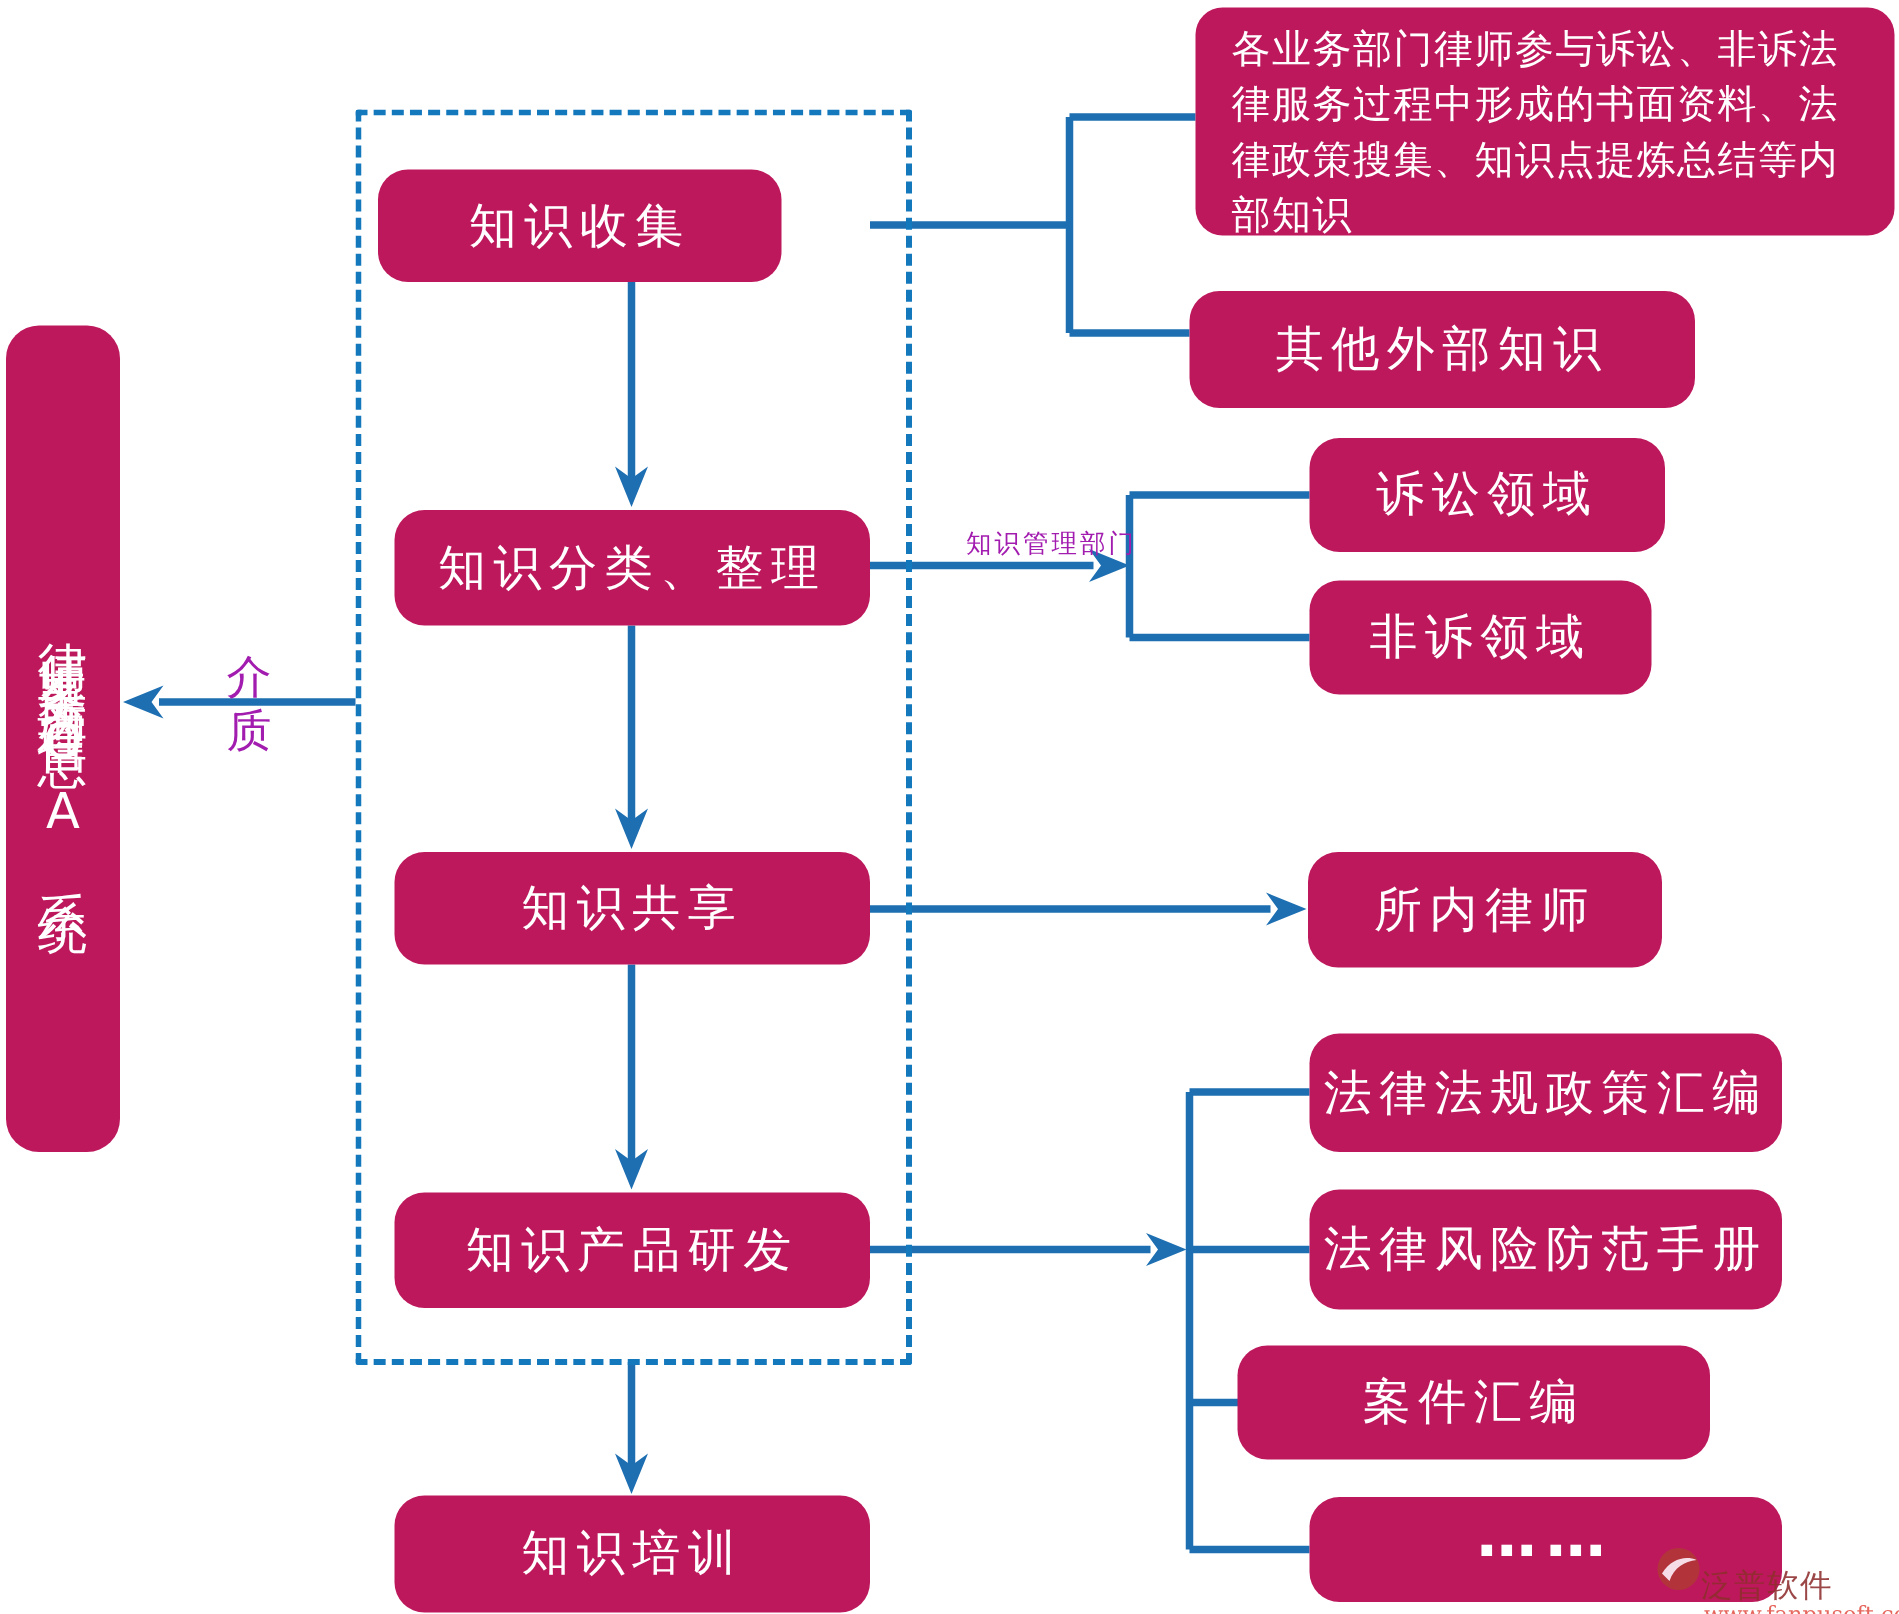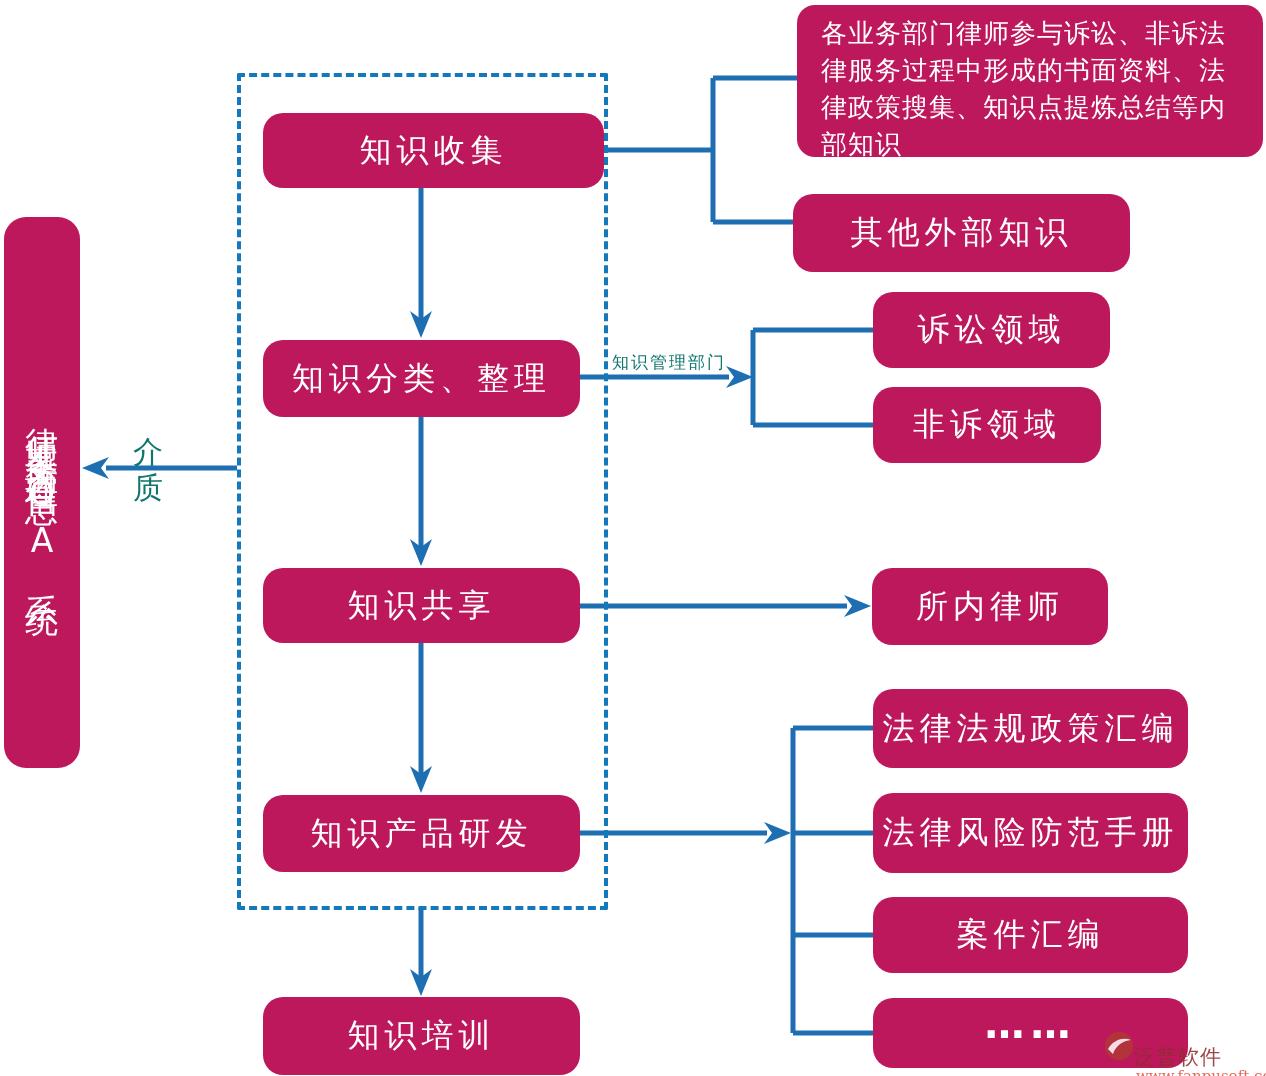--- a/index.html
+++ b/index.html
@@ -57,23 +57,23 @@
     position: absolute;
     left: 237px; top: 73px;
     width: 371px; height: 837px;
     border: 4px dashed #1478bd;
     border-radius: 2px;
     box-sizing: border-box;
     z-index: 1;
   }
   .float-label {
     position: absolute;
-    color: #0f766e;
+    color: #a21caf;
     z-index: 3;
-    text-align: left;
+    text-align: right;
   }
   .branch-label {
     left: 612px; top: 351px;
     width: 146px;
     font-size: 17px;
     letter-spacing: 2px;
     white-space: nowrap;
   }
   .medium-label {
     left: 133px; top: 434px;
@@ -181,21 +181,21 @@
 
   <div class="node" style="left:4px; top:217px; width:76px; height:551px; border-radius:22px;">
     <span class="vert-label">律师事务所管理信息OA系统</span>
   </div>
 
   <div class="float-label medium-label">
     <div>介</div>
     <div>质</div>
   </div>
 
-  <div class="node" style="left:263px; top:113px; width:341px; height:75px;">
+  <div class="node" style="left:252px; top:113px; width:269px; height:75px;">
     <span class="node-label">知识收集</span>
   </div>
   <div class="node" style="left:263px; top:340px; width:317px; height:77px;">
     <span class="node-label">知识分类、整理</span>
   </div>
   <div class="node" style="left:263px; top:568px; width:317px; height:75px;">
     <span class="node-label">知识共享</span>
   </div>
   <div class="node" style="left:263px; top:795px; width:317px; height:77px;">
     <span class="node-label">知识产品研发</span>
@@ -222,21 +222,21 @@
   <div class="node" style="left:873px; top:689px; width:315px; height:79px;">
     <span class="node-label">法律法规政策汇编</span>
   </div>
 
   <div class="node" style="left:872px; top:568px; width:236px; height:77px;">
     <span class="node-label">所内律师</span>
   </div>
   <div class="node" style="left:873px; top:793px; width:315px; height:80px;">
     <span class="node-label">法律风险防范手册</span>
   </div>
-  <div class="node" style="left:873px; top:897px; width:315px; height:76px;">
+  <div class="node" style="left:825px; top:897px; width:315px; height:76px;">
     <span class="node-label">案件汇编</span>
   </div>
   <div class="node" style="left:873px; top:998px; width:315px; height:70px;">
     <span class="node-label dots-label">……</span>
   </div>
 
   <div class="watermark">
     <div class="wm-row">
       <svg class="wm-logo" viewBox="0 0 30 30" xmlns="http://www.w3.org/2000/svg">
         <circle cx="15" cy="15" r="14" fill="#b03a35"></circle>

